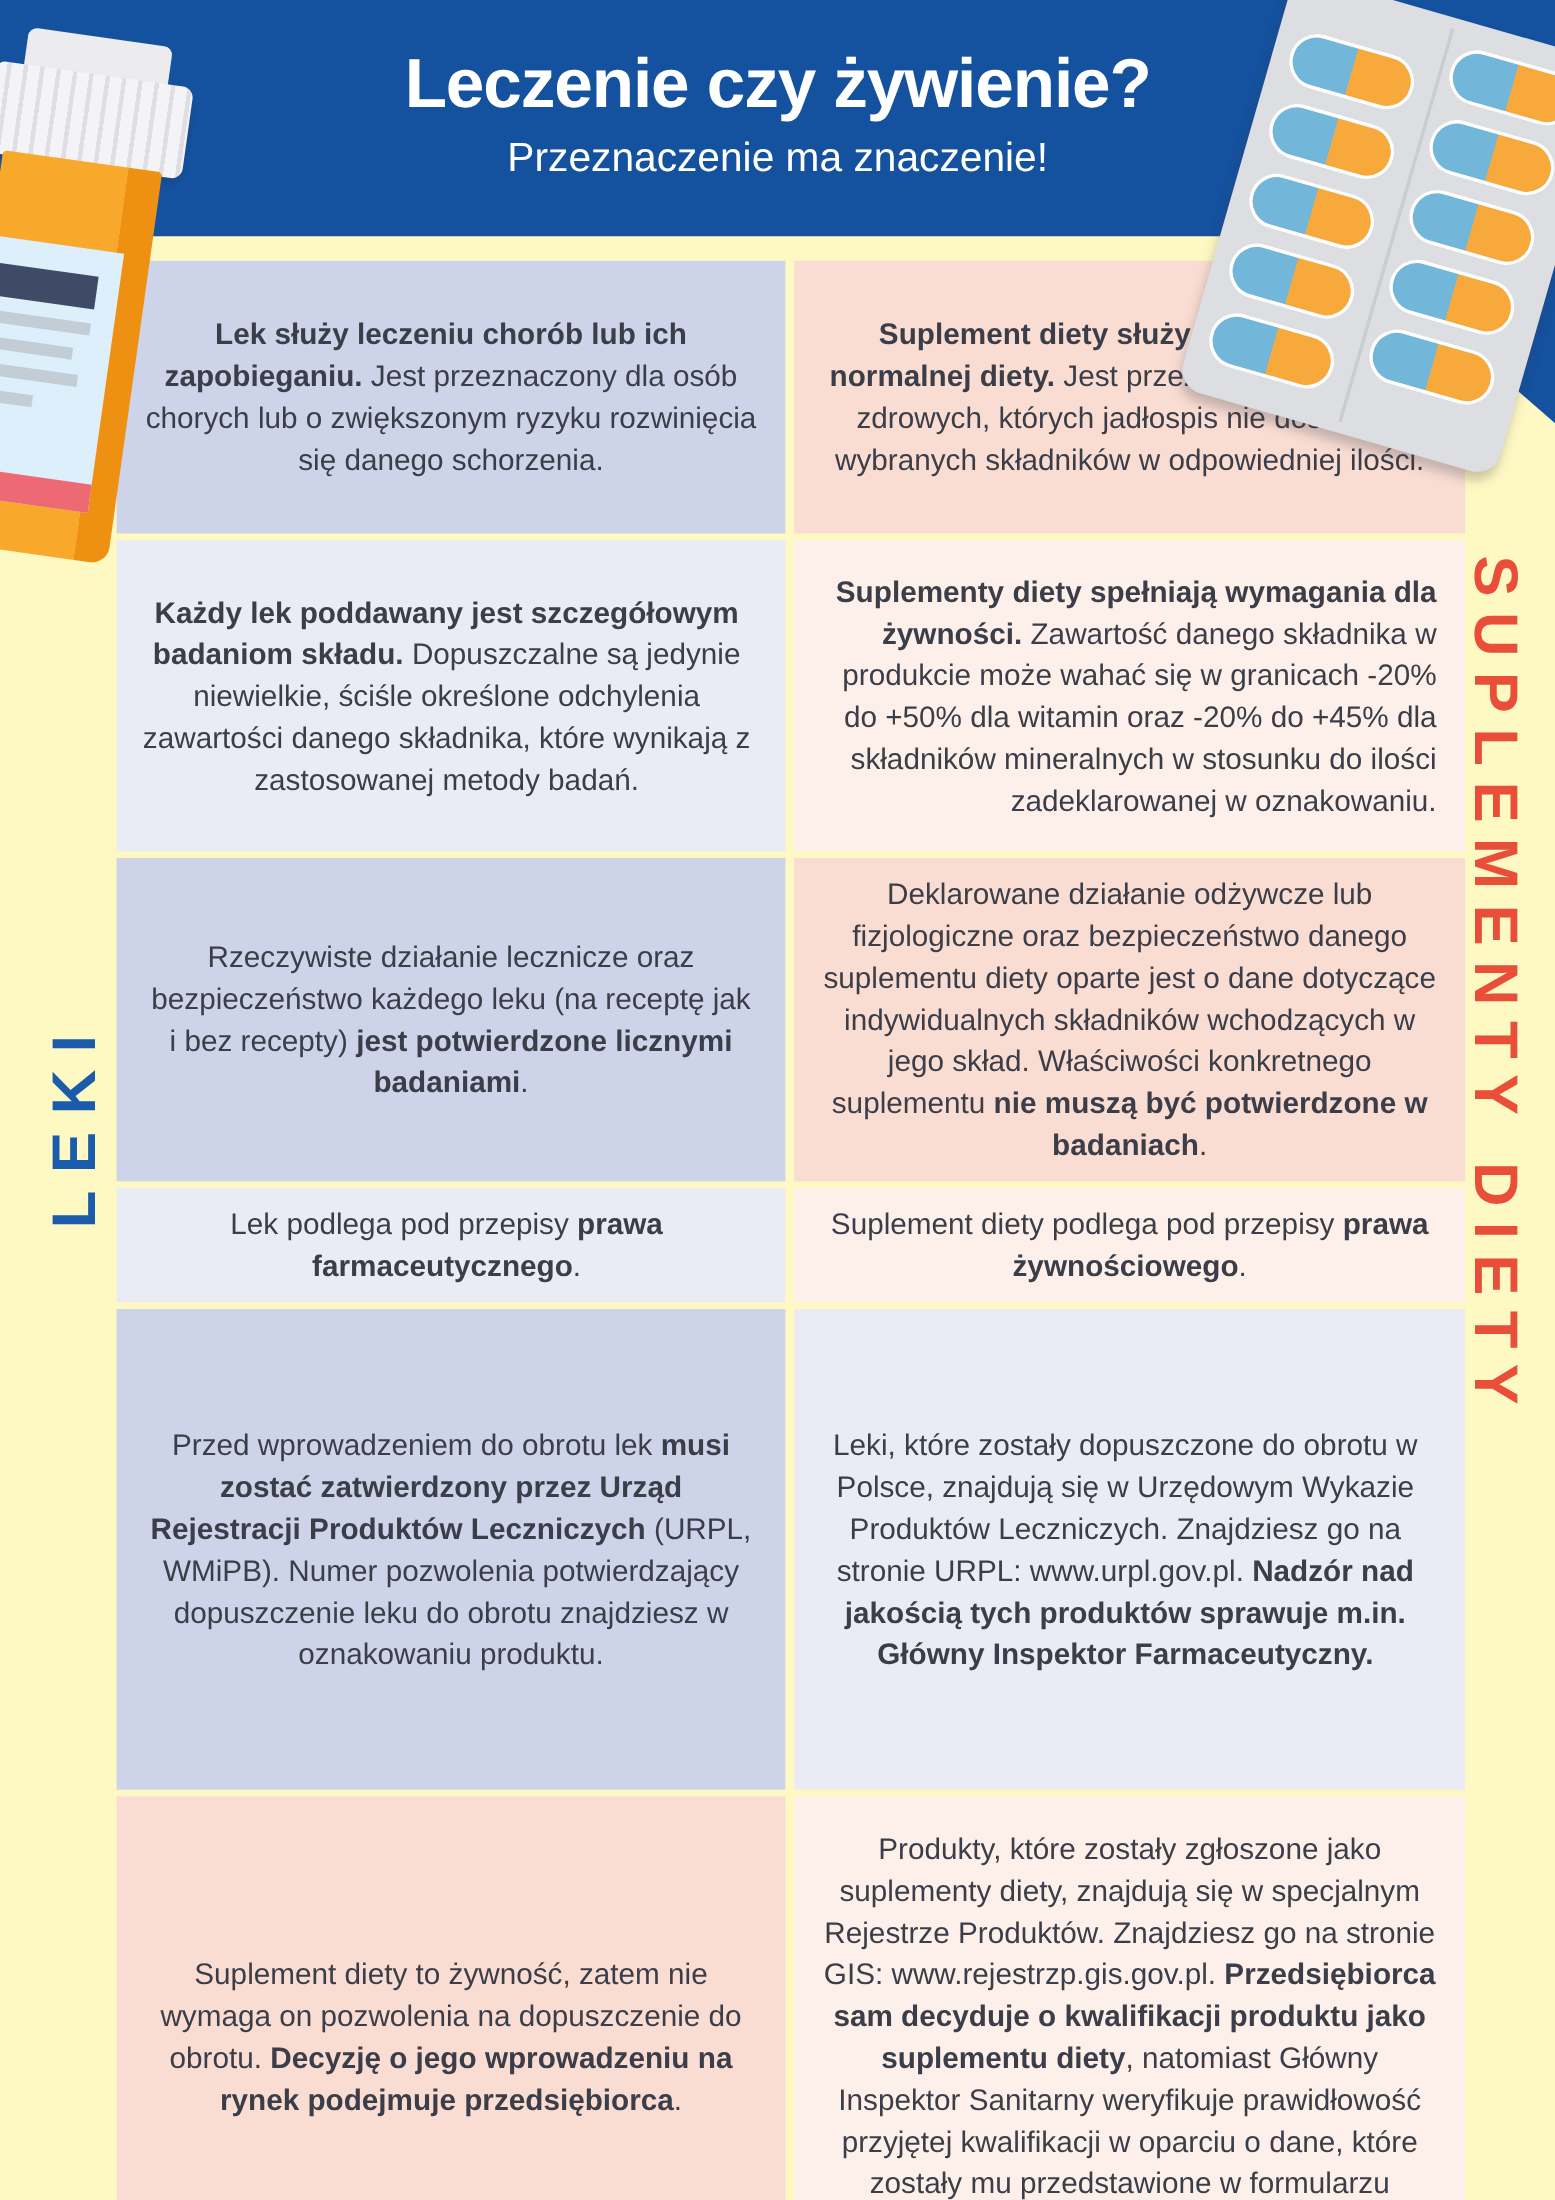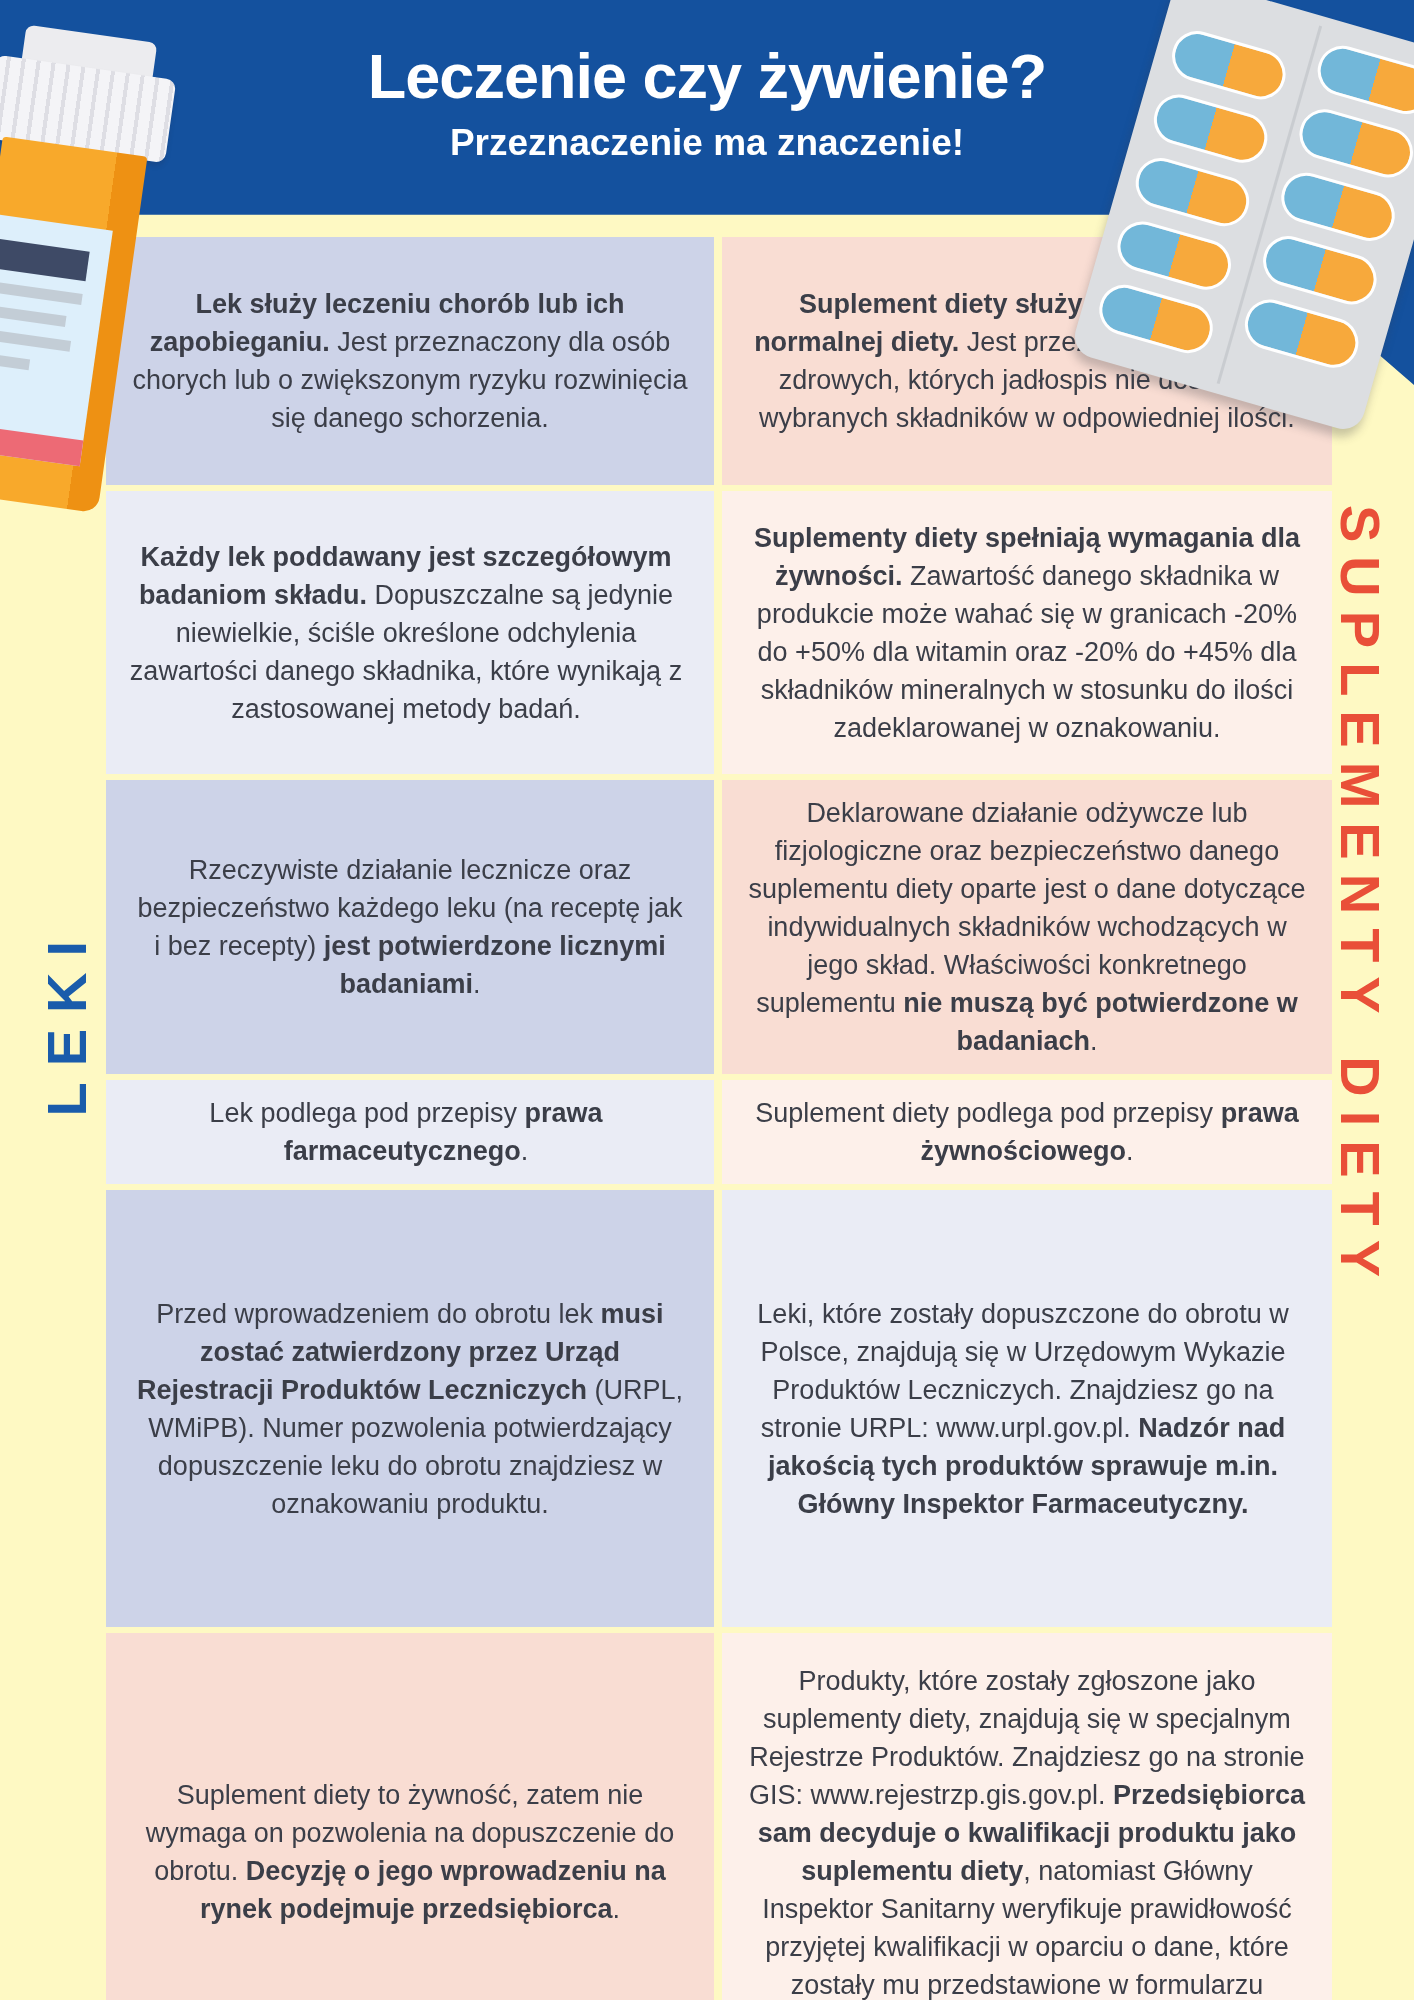--- a/index.html
+++ b/index.html
@@ -12,21 +12,21 @@
   .banner{
     position:absolute;left:0;top:0;width:1414px;height:385px;
     background:var(--banner-blue);
     clip-path:polygon(0 0,100% 0,100% 100%,86.1% 55.8%,0 55.8%);
     z-index:1;text-align:center;color:#ffffff;
   }
   .banner .title{
     margin-top:40px;font-size:63px;font-weight:800;letter-spacing:-1px;
   }
   .banner .subtitle{
-    margin-top:10px;font-size:37px;font-weight:700;
+    margin-top:10px;font-size:37px;font-weight:400;
   }
   
   .grid{
     position:absolute;left:106px;top:237px;width:1086px;z-index:2;
     display:grid;grid-template-columns:608px 610px;column-gap:8px;row-gap:6px;
   }
   .cell{
     display:flex;align-items:center;justify-content:center;
     text-align:center;color:var(--body-text);
     font-size:27px;line-height:38px;padding:14px 26px;box-sizing:border-box;
@@ -129,21 +129,21 @@
   <div class="grid" id="rows">
       <div class="cell left dark" style="min-height: 248px;">
         <div><b>Lek służy leczeniu chorób lub ich zapobieganiu.</b><span> Jest przeznaczony dla osób chorych lub o zwiększonym ryzyku rozwinięcia się danego schorzenia.</span></div>
       </div>
       <div class="cell right dark" style="min-height: 248px;">
         <div><b>Suplement diety służy uzupełnieniu normalnej diety.</b><span> Jest przeznaczony dla osób zdrowych, których jadłospis nie dostarcza wybranych składników w odpowiedniej ilości.</span></div>
       </div>
       <div class="cell left light" style="min-height: 283px;">
         <div><b>Każdy lek poddawany jest szczegółowym badaniom składu.</b><span> Dopuszczalne są jedynie niewielkie, ściśle określone odchylenia zawartości danego składnika, które wynikają z zastosowanej metody badań.</span></div>
       </div>
-      <div class="cell right light" style="min-height: 283px;">
+      <div class="cell right light" style="min-height: 283px; text-align: right;">
         <div><b>Suplementy diety spełniają wymagania dla żywności.</b><span> Zawartość danego składnika w produkcie może wahać się w granicach -20% do +50% dla witamin oraz -20% do +45% dla składników mineralnych w stosunku do ilości zadeklarowanej w oznakowaniu.</span></div>
       </div>
       <div class="cell left dark" style="min-height: 292px;">
         <div><span>Rzeczywiste działanie lecznicze oraz bezpieczeństwo każdego leku (na receptę jak i bez recepty) </span><b>jest potwierdzone licznymi badaniami</b><span>.</span></div>
       </div>
       <div class="cell right dark" style="min-height: 292px;">
         <div><span>Deklarowane działanie odżywcze lub fizjologiczne oraz bezpieczeństwo danego suplementu diety oparte jest o dane dotyczące indywidualnych składników wchodzących w jego skład. Właściwości konkretnego suplementu </span><b>nie muszą być potwierdzone w badaniach</b><span>.</span></div>
       </div>
       <div class="cell left light" style="min-height: 102px;">
         <div><span>Lek podlega pod przepisy </span><b>prawa farmaceutycznego</b><span>.</span></div>

